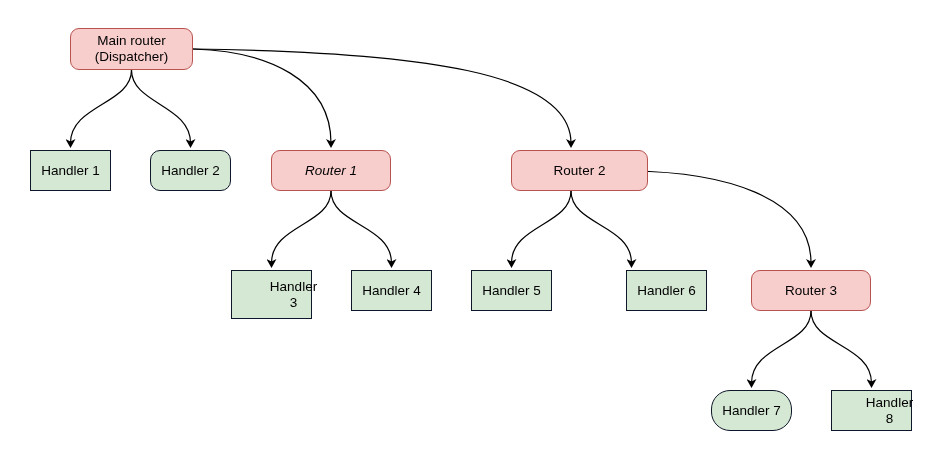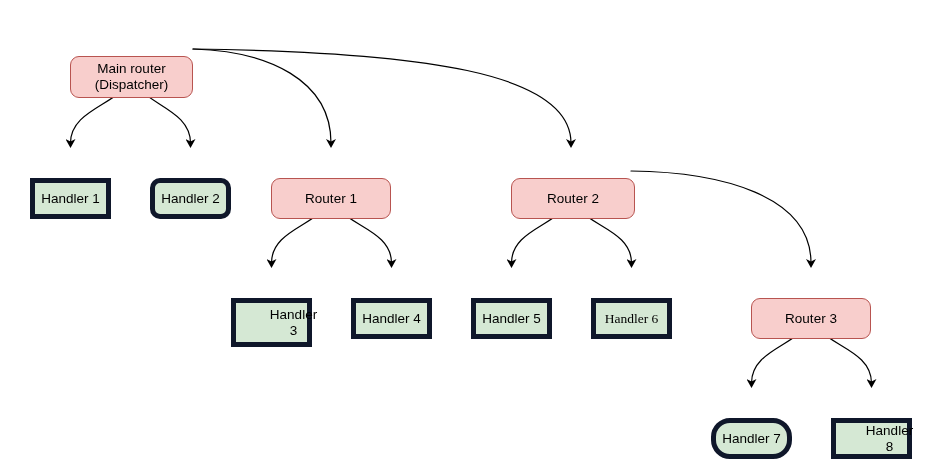--- a/index.html
+++ b/index.html
@@ -28,30 +28,29 @@
     box-sizing: border-box;
     display: flex;
     align-items: center;
     justify-content: center;
     text-align: center;
     font-size: 13.5px;
     line-height: 16px;
     color: #000000;
     white-space: pre-line;
     z-index: 2;
-    margin-top: 28px;
   }
   .node-router {
     background: #f8cecc;
     border: 1px solid #b85450;
     border-radius: 9px;
   }
   .node-handler {
     background: #d5e8d4;
-    border: 5px solid #0f172a;
+    border: 1px solid #0f172a;
     border-radius: 0px;
   }
   .node-label {
     display: block;
     white-space: pre-line;
   }
 </style>
 </head>
 <body>
 
@@ -76,24 +75,24 @@
         <path d="M 811 311 C 811 345 751.5 345 751.5 383" marker-end="url(#arrow-head)"></path>
         <path d="M 811 311 C 811 345 871.5 345 871.5 383" marker-end="url(#arrow-head)"></path>
       </g>
   </svg>
 
   <div id="nodes-layer">
       <div class="node node-router" style="left: 70px; top: 28px; width: 123px; height: 42px;"><span class="node-label">Main router
 (Dispatcher)</span></div>
       <div class="node node-handler" style="left: 30px; top: 150px; width: 81px; height: 41px;"><span class="node-label">Handler 1</span></div>
       <div class="node node-handler" style="left: 150px; top: 150px; width: 81px; height: 41px; border-radius: 10px;"><span class="node-label">Handler 2</span></div>
-      <div class="node node-router" style="left: 271px; top: 150px; width: 120px; height: 41px;"><span class="node-label">Router 1</span></div>
-      <div class="node node-router" style="left: 511px; top: 150px; width: 124px; height: 41px;"><span class="node-label">Router 2</span></div>
+      <div class="node node-router" style="left: 271px; top: 150px; width: 120px; height: 41px; font-style: italic;"><span class="node-label">Router 1</span></div>
+      <div class="node node-router" style="left: 511px; top: 150px; width: 137px; height: 41px;"><span class="node-label">Router 2</span></div>
       <div class="node node-handler" style="left: 231px; top: 270px; width: 81px; height: 49px; padding-left: 44px;"><span class="node-label">Handler 3</span></div>
       <div class="node node-handler" style="left: 351px; top: 270px; width: 81px; height: 41px; text-align: center;"><span class="node-label">Handler 4</span></div>
       <div class="node node-handler" style="left: 471px; top: 270px; width: 81px; height: 41px; text-align: center;"><span class="node-label">Handler 5</span></div>
-      <div class="node node-handler" style="left: 591px; top: 270px; width: 81px; height: 41px; font-family: Liberation Serif, serif;"><span class="node-label">Handler 6</span></div>
+      <div class="node node-handler" style="left: 626px; top: 270px; width: 81px; height: 41px;"><span class="node-label">Handler 6</span></div>
       <div class="node node-router" style="left: 751px; top: 270px; width: 120px; height: 41px; text-align: center;"><span class="node-label">Router 3</span></div>
       <div class="node node-handler" style="left: 711px; top: 390px; width: 81px; height: 41px; border-radius: 19px;"><span class="node-label">Handler 7</span></div>
       <div class="node node-handler" style="left: 831px; top: 390px; width: 81px; height: 41px; padding-left: 36px;"><span class="node-label">Handler 8</span></div>
     </div>
 
 </div>
 
 </body></html>

